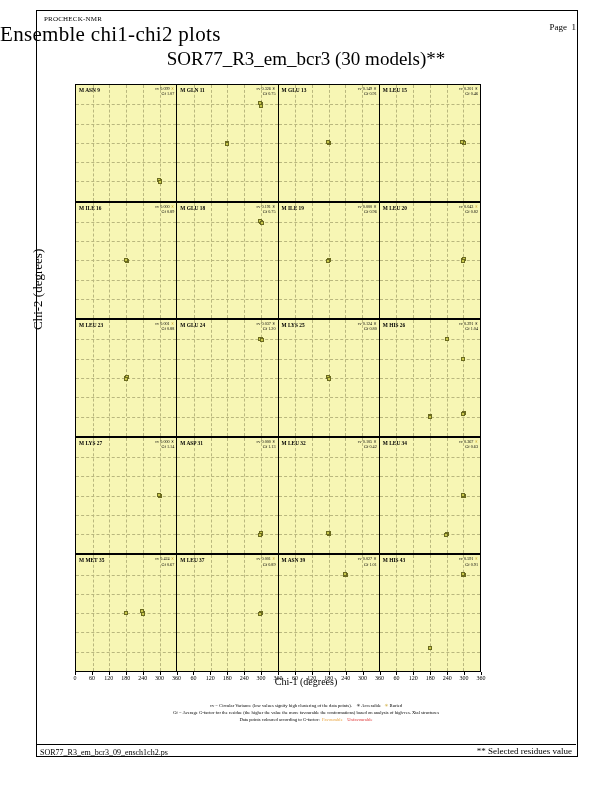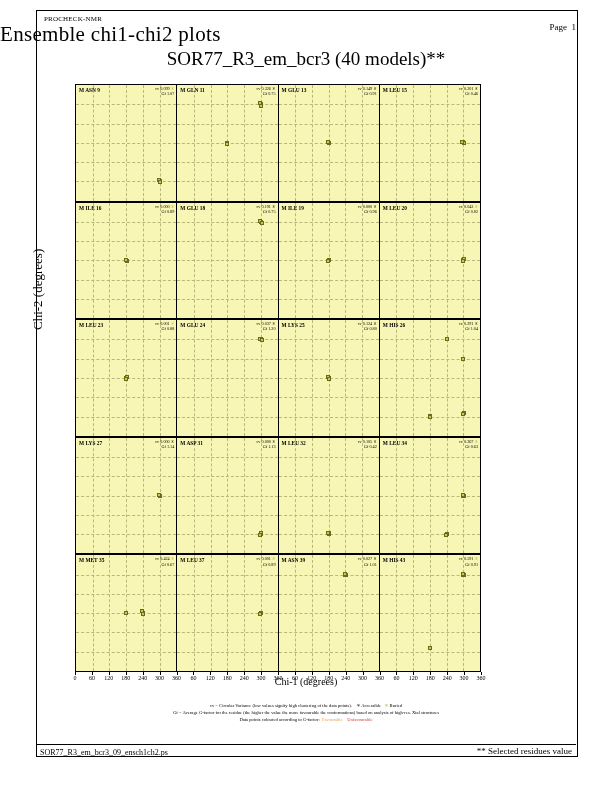--- a/index.html
+++ b/index.html
@@ -103,21 +103,21 @@
 </style>
 </head>
 <body>
 
 <div class="page-border"></div>
 
 <div class="header-label">PROCHECK-NMR</div>
 <div class="page-num"><span>Page</span>&nbsp; <span>1</span></div>
 
 <div class="title1">Ensemble chi1-chi2 plots</div>
-<div class="title2">SOR77_R3_em_bcr3 (40 models)**</div>
+<div class="title2">SOR77_R3_em_bcr3 (30 models)**</div>
 
 <div class="ylabel">Chi-2 (degrees)</div>
 <div class="xlabel">Chi-1 (degrees)</div>
 
 <div class="grid-wrap" id="grid-wrap">
     <div class="row">
       <div class="cell">
         <div class="vline" style="left: 16.6667%;"></div>
         <div class="hline" style="top: 83.3333%;"></div>
         <div class="vline" style="left: 33.3333%;"></div>

